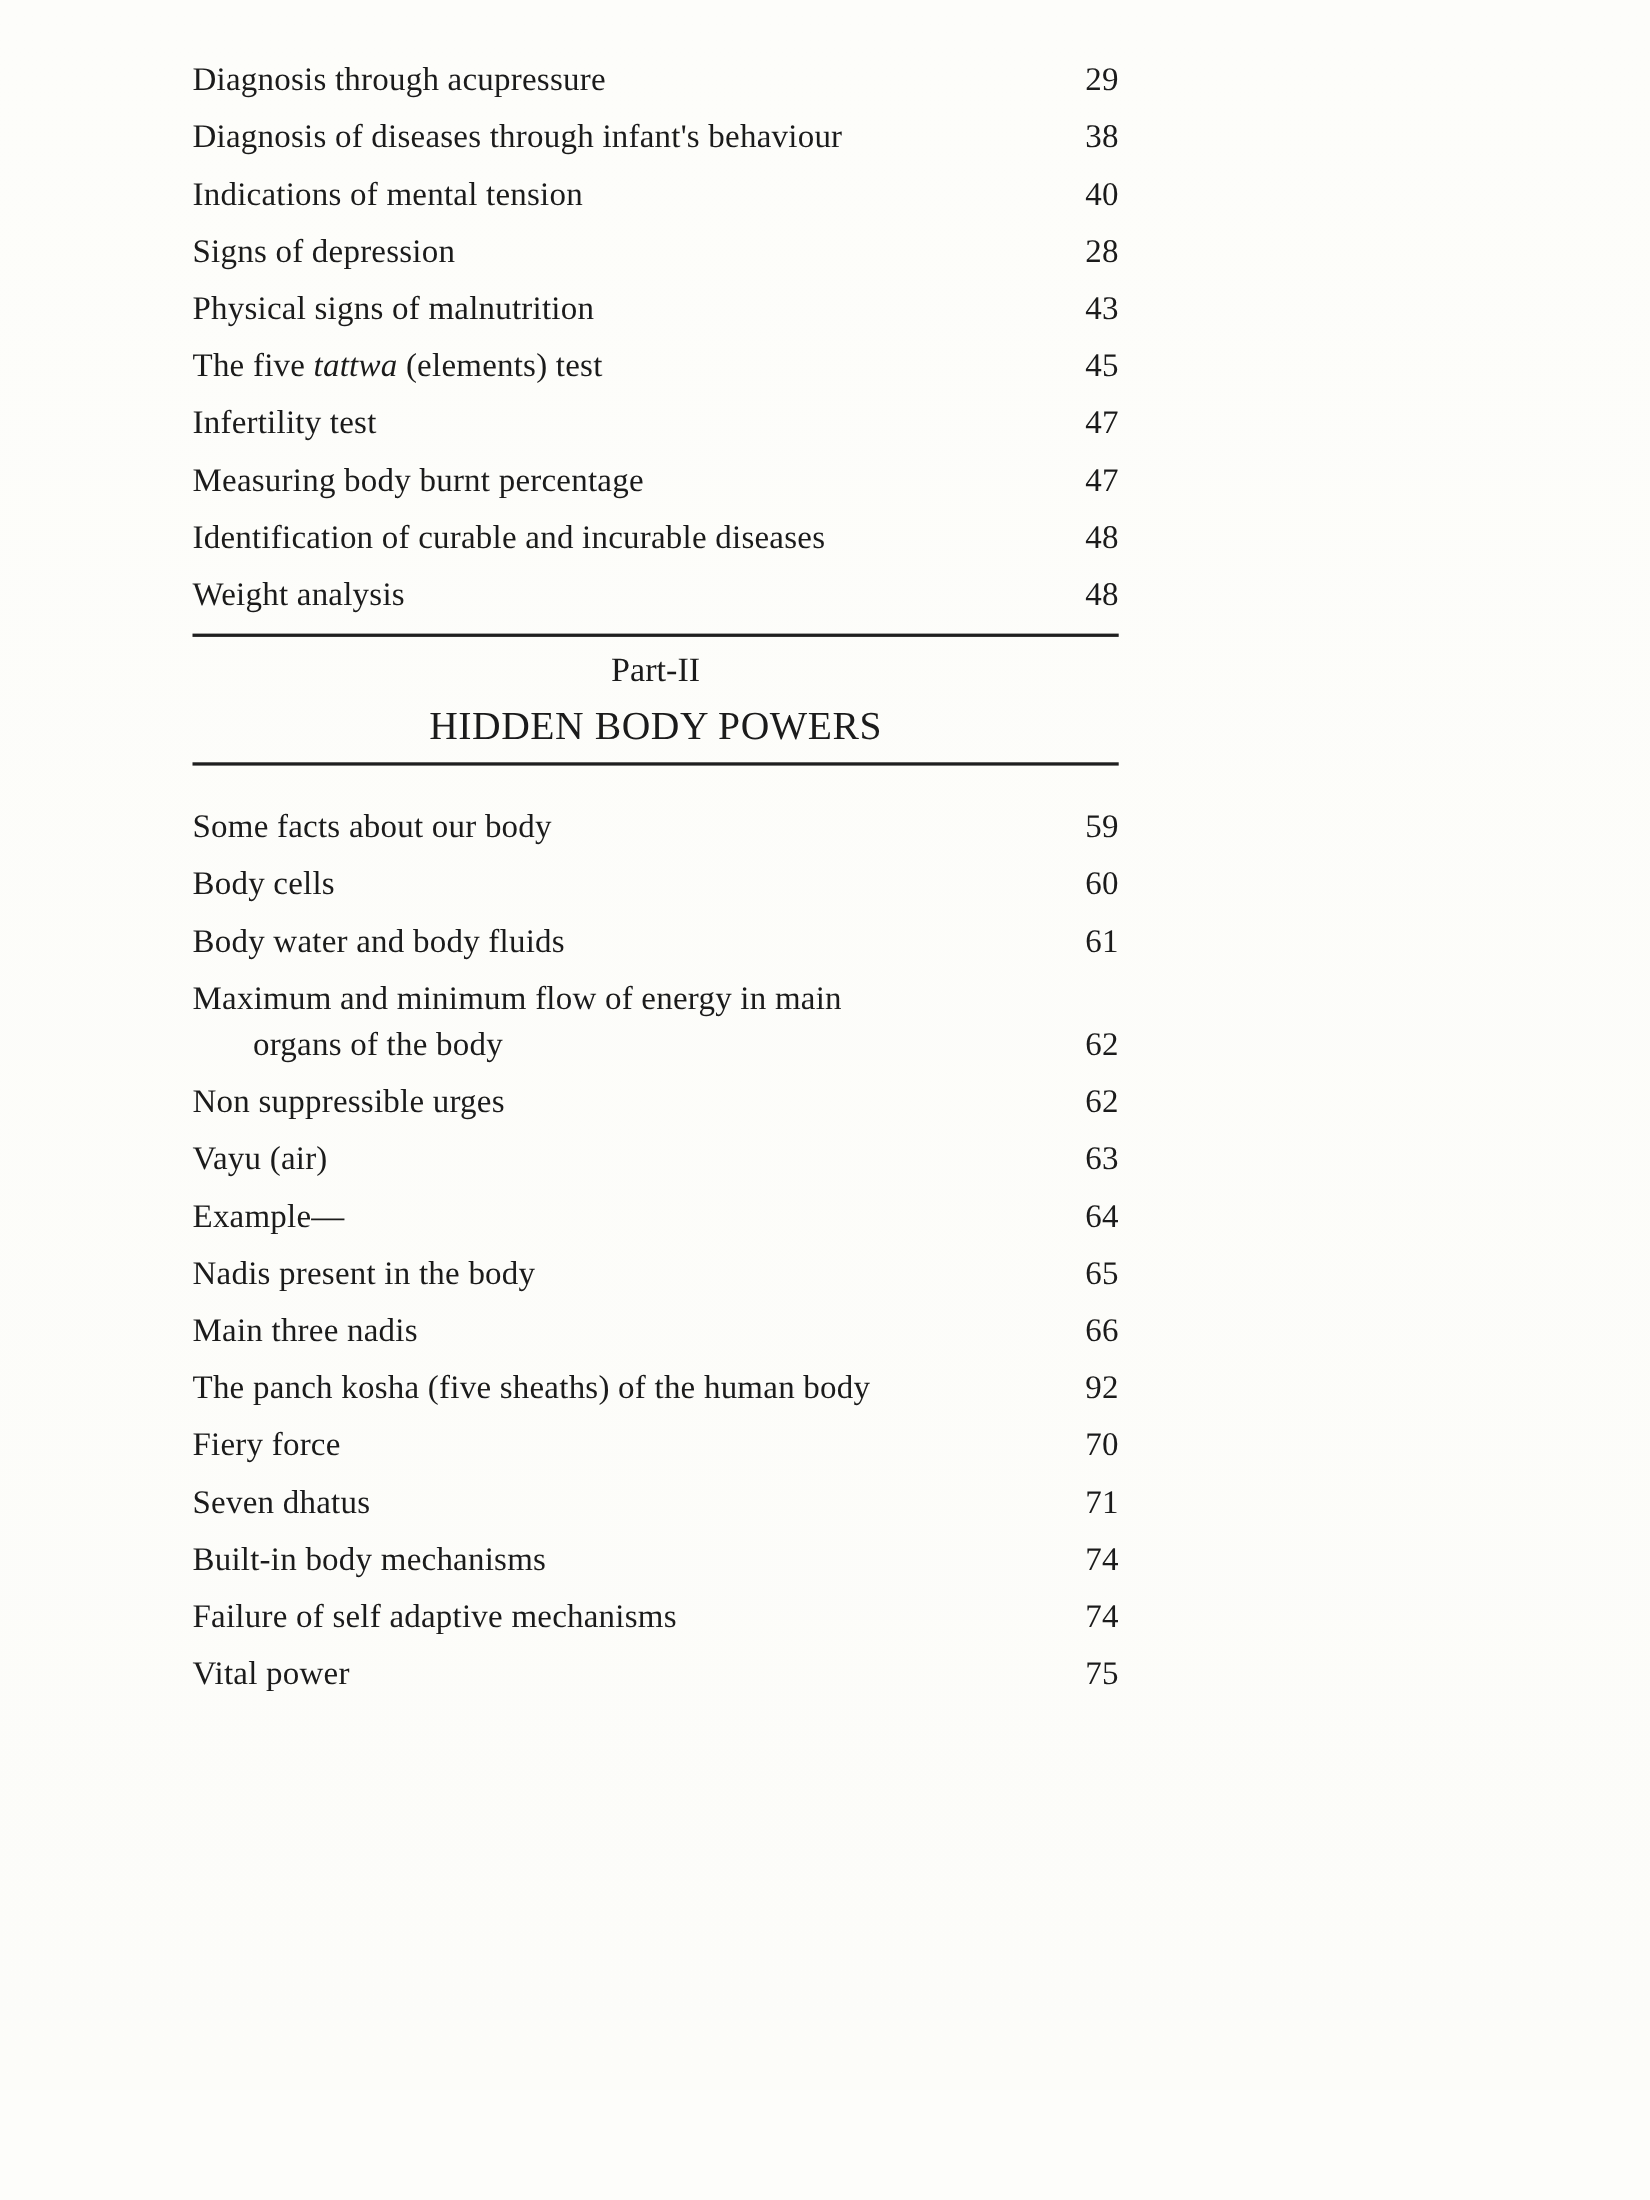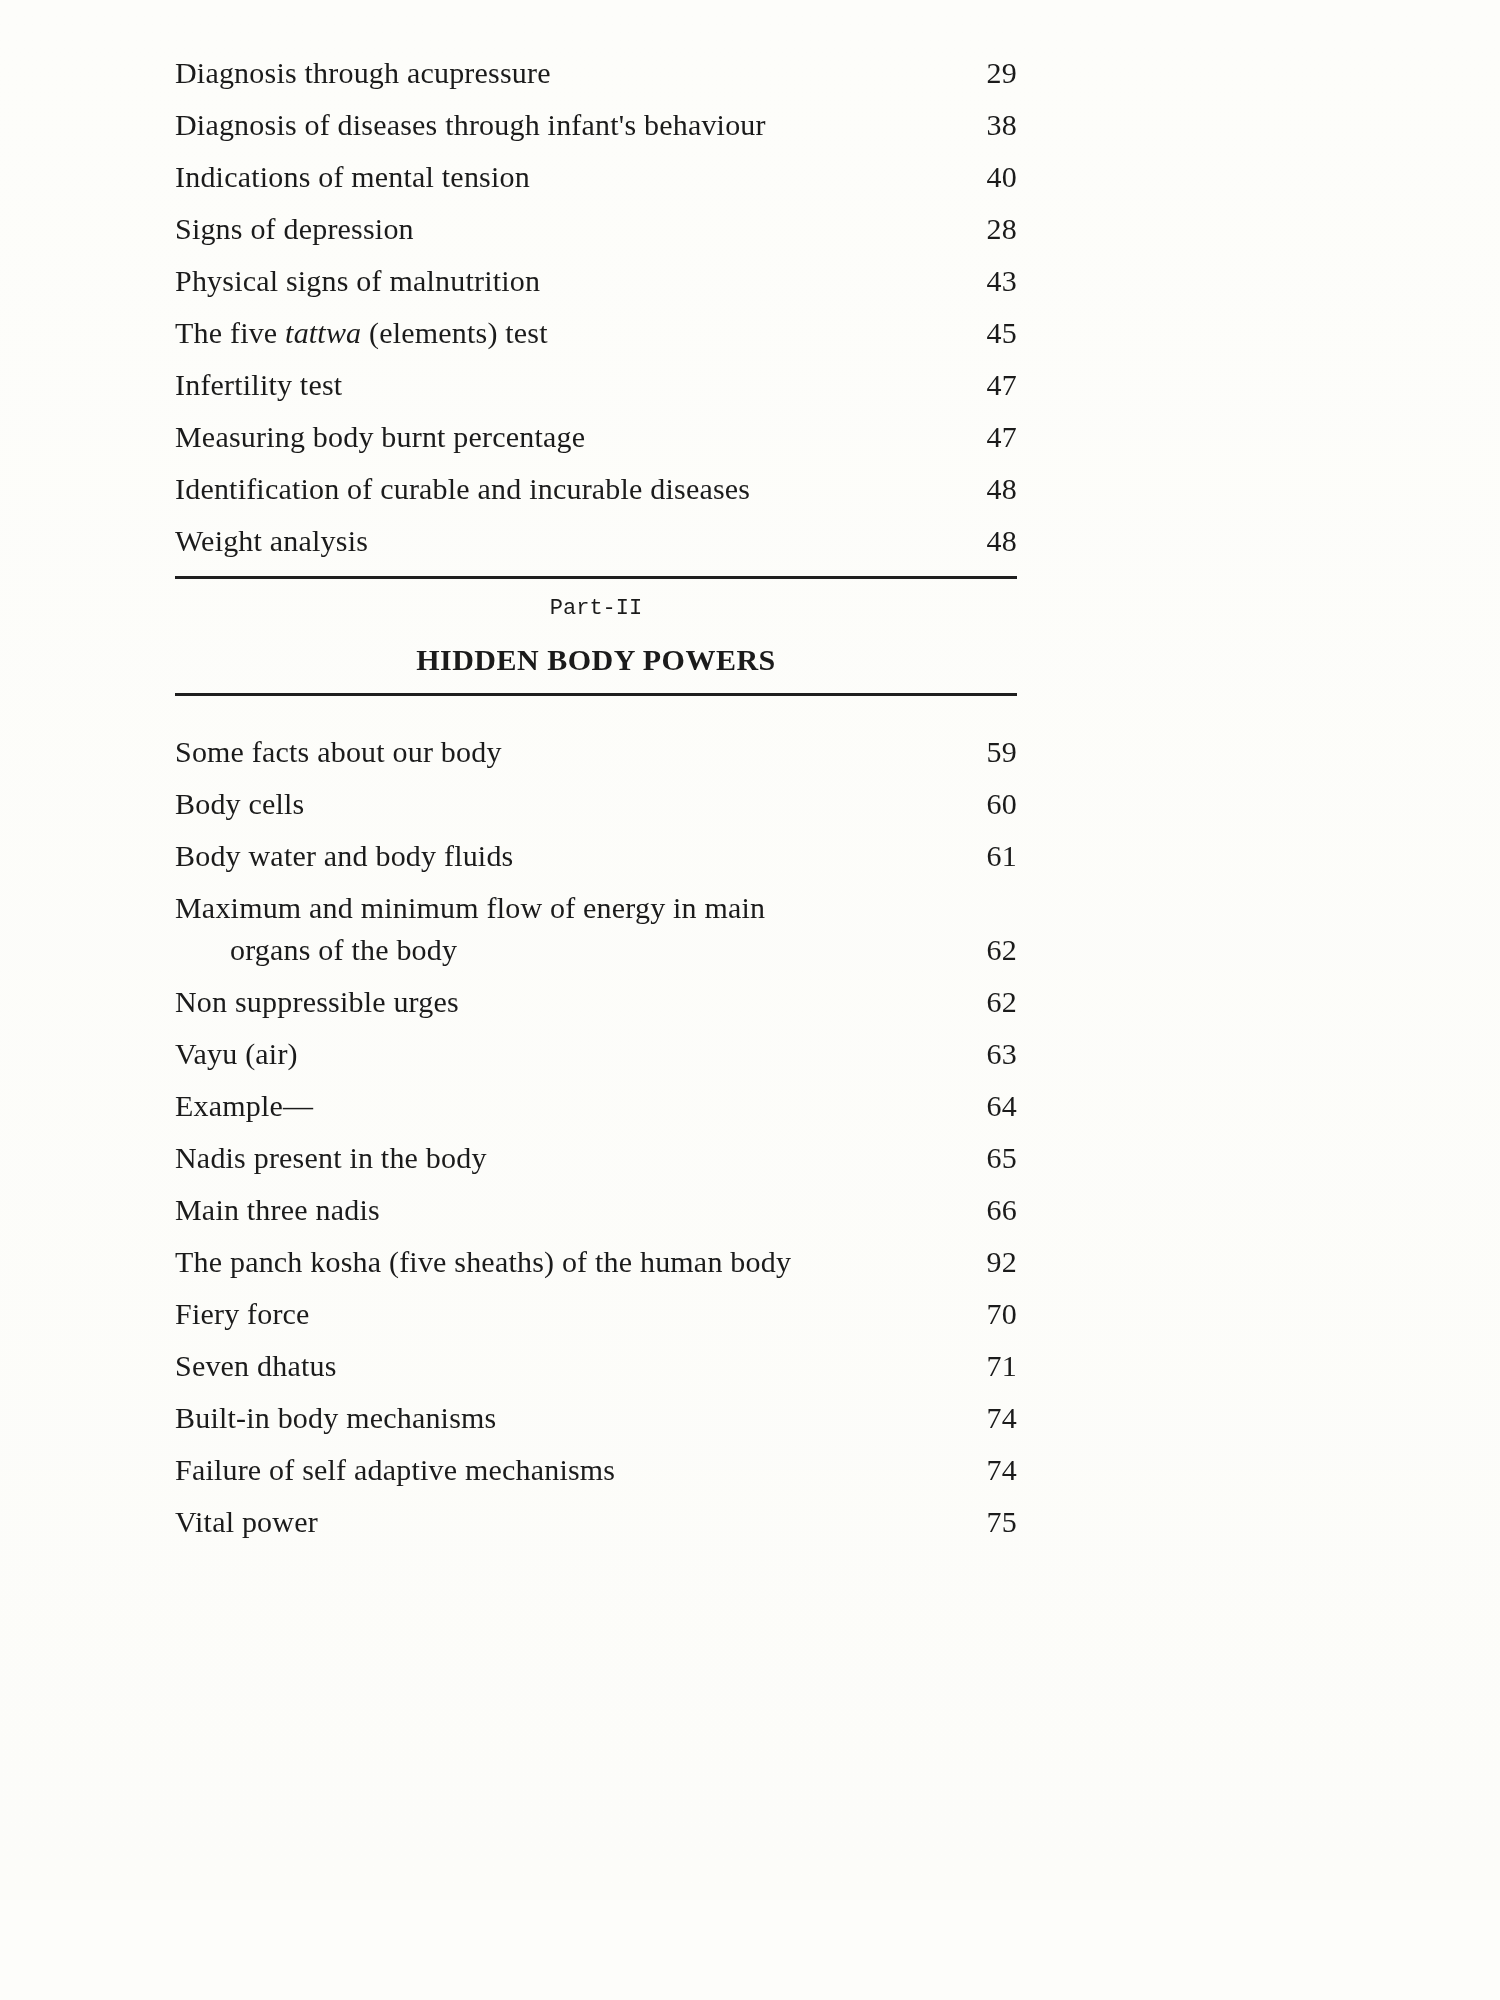--- a/index.html
+++ b/index.html
@@ -58,29 +58,28 @@
     height: 0;
   }
   .rule-top {
     margin: 14px 0 10px 0;
   }
   .rule-bottom {
     margin: 12px 0 22px 0;
   }
   .part-label {
     text-align: center;
-    font-size: 22px;
+    font-size: 31px;
     line-height: 40px;
     margin: 6px 0 10px 0;
-    font-family: Liberation Mono, monospace;
   }
   .part-title {
     text-align: center;
-    font-size: 30px;
-    font-weight: bold;
+    font-size: 36px;
+    font-weight: normal;
     line-height: 42px;
     letter-spacing: 0.5px;
     margin: 0 0 6px 0;
   }
   i {
     font-style: italic;
   }
 </style>
 </head>
 <body>

